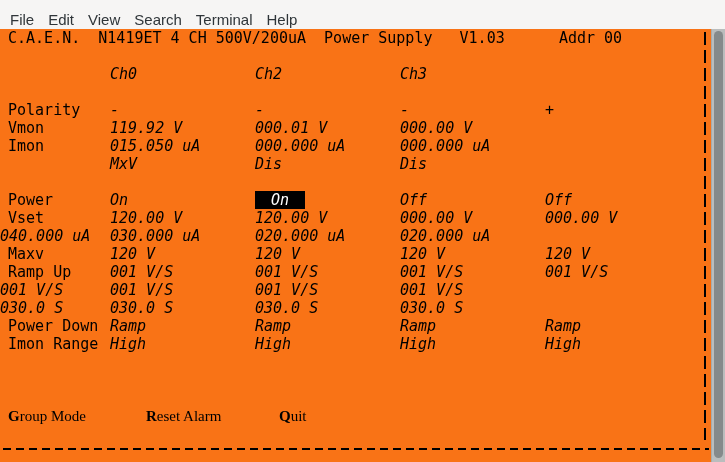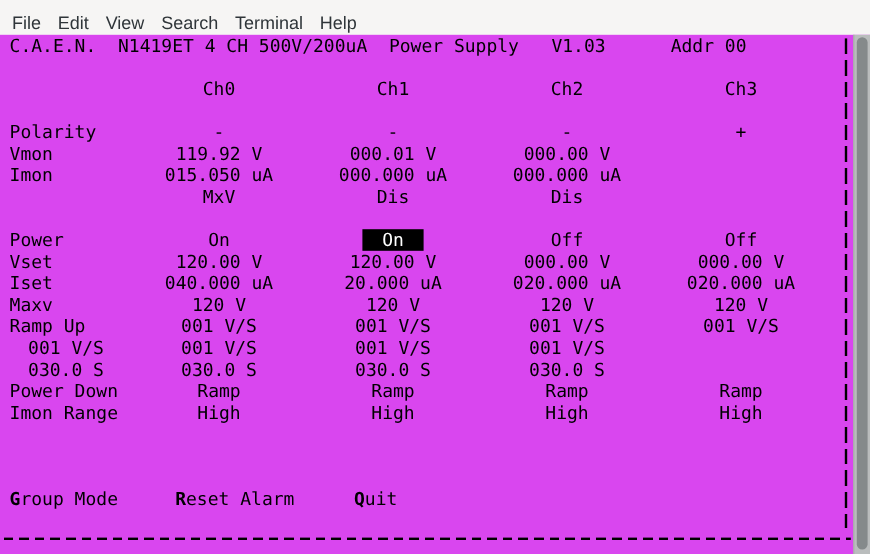--- a/index.html
+++ b/index.html
@@ -12,38 +12,38 @@
     background: #f6f5f4; border-bottom: 1px solid #dbd9d7;
     display: flex; align-items: center;
     font-family: "Liberation Sans", sans-serif; font-size: 15px; color: #2f3539;
     padding-left: 3px;
   }
   .menubar .mitem { padding: 4px 7px; cursor: default; }
 
   
   .terminal {
     position: absolute; top: 29px; left: 0; right: 0; bottom: 0;
-    background: #d946ef; color: #000000;
+    background: #f97316; color: #000000;
     font-family: "DejaVu Sans Mono", "Liberation Mono", monospace;
     font-size: 15px; line-height: 18px;
   }
   .line { height: 18px; white-space: pre; padding-left: 8px; }
   .sp { height: 18px; }
   .grid-row {
     display: grid; height: 18px;
     grid-template-columns: 110px 145px 145px 145px 145px;
   }
   .grid-row .lbl { padding-left: 8px; white-space: pre; }
-  .grid-row .cell { text-align: center; white-space: pre; }
+  .grid-row .cell { white-space: pre; font-style: italic; }
   .invert { background: #000000; color: #ffffff; padding: 0 16px; }
 
   .commands { position: relative; height: 18px; }
-  .commands .cmd { position: absolute; top: 0; white-space: pre; }
+  .commands .cmd { position: absolute; top: 0; white-space: pre; font-family: Liberation Serif, serif; }
   .cmd b { font-weight: bold; }
-  .cmd-0 { left: 8px; } .cmd-1 { left: 146px; } .cmd-2 { left: 295px; }
+  .cmd-0 { left: 8px; } .cmd-1 { left: 146px; } .cmd-2 { left: 279px; }
 
   
   .pipe-col {
     position: absolute; left: 704px; top: 3px; width: 2px; height: 408px;
     background: repeating-linear-gradient(180deg, #000 0 13px, transparent 13px 18px);
   }
   
   .dash-row { height: 18px; }
   .dashes {
     height: 2px; margin: 5px 16px 0 3px;
@@ -73,21 +73,20 @@
 </div>
 
 <div class="terminal">
 
   <div class="line">C.A.E.N.  N1419ET 4 CH 500V/200uA  Power Supply   V1.03      Addr 00</div>
   <div class="sp"></div>
 
   <div class="grid-row">
     <span class="lbl"></span>
     <span class="cell">Ch0</span>
-    <span class="cell">Ch1</span>
     <span class="cell">Ch2</span>
     <span class="cell">Ch3</span>
   </div>
   <div class="sp"></div>
 
   <div class="grid-row">
     <span class="lbl">Polarity</span>
     <span class="cell">-</span>
     <span class="cell">-</span>
     <span class="cell">-</span>
@@ -121,23 +120,22 @@
     <span class="cell">Off</span>
   </div>
   <div class="grid-row">
     <span class="lbl">Vset</span>
     <span class="cell">120.00 V</span>
     <span class="cell">120.00 V</span>
     <span class="cell">000.00 V</span>
     <span class="cell">000.00 V</span>
   </div>
   <div class="grid-row">
-    <span class="lbl">Iset</span>
     <span class="cell">040.000 uA</span>
-    <span class="cell">20.000 uA</span>
+    <span class="cell">030.000 uA</span>
     <span class="cell">020.000 uA</span>
     <span class="cell">020.000 uA</span>
   </div>
   <div class="grid-row">
     <span class="lbl">Maxv</span>
     <span class="cell">120 V</span>
     <span class="cell">120 V</span>
     <span class="cell">120 V</span>
     <span class="cell">120 V</span>
   </div>

